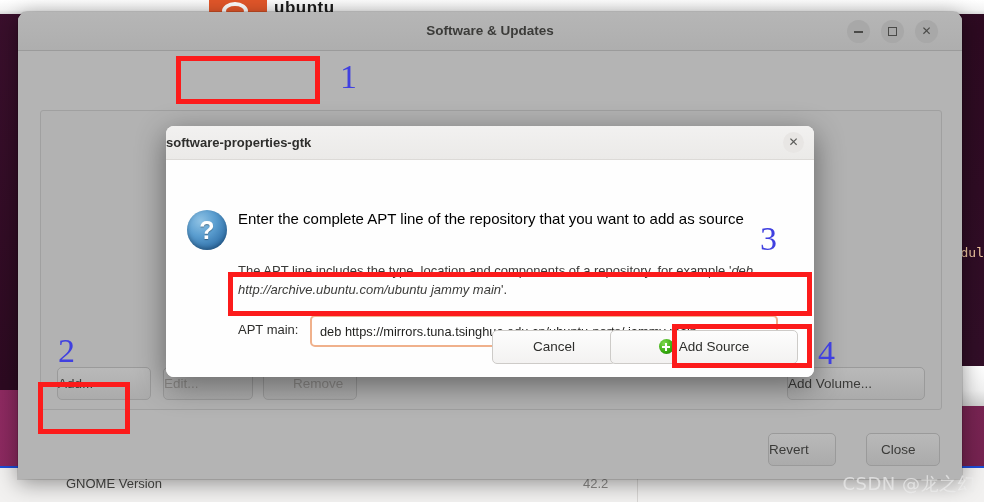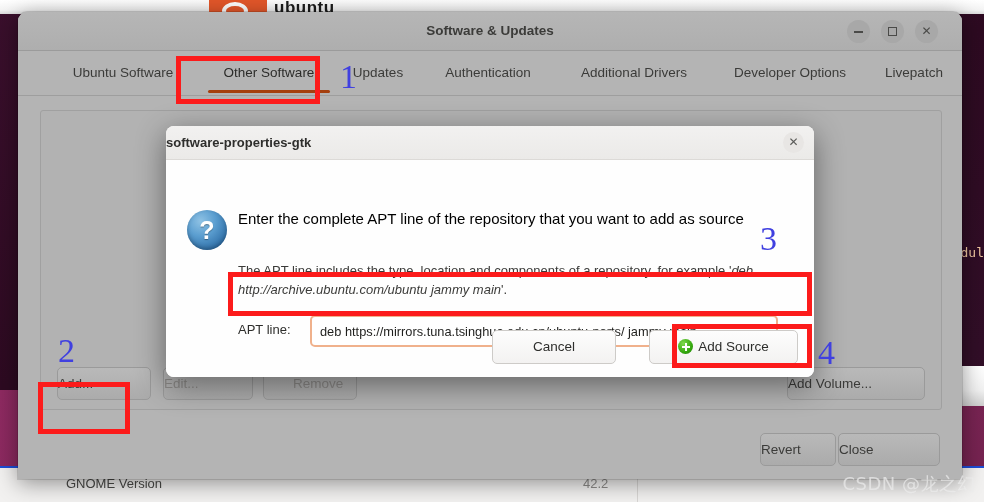--- a/index.html
+++ b/index.html
@@ -326,21 +326,21 @@
     border: 1px solid #cdcbc8;
     border-radius: 5px;
     background: linear-gradient(#fdfdfd, #f3f2f1);
     color: #2e2e2c;
     font-size: 13.5px;
     line-height: 32px;
     text-align: center;
     box-sizing: border-box;
   }
   .mbtn.cancel { right: 182px; width: 124px; }
-  .mbtn.add { right: 0px; width: 149px; }
+  .mbtn.add { right: 0px; width: 188px; }
   .plus-icon {
     display: inline-block;
     width: 15px; height: 15px;
     border-radius: 50%;
     background: radial-gradient(circle at 35% 30%, #7fd94f 0%, #35a80e 60%, #1f7f06 100%);
     position: relative;
     vertical-align: -3px;
     margin-right: 5px;
   }
   .plus-icon::before, .plus-icon::after {
@@ -412,43 +412,34 @@
       <div class="titlebar-title">Software &amp; Updates</div>
       <div class="win-btn min">
           <span class="glyph-min"></span>
         </div>
       <div class="win-btn max">
           <span class="glyph-max"></span>
         </div>
       <div class="win-btn close"><span>✕</span></div>
     </div>
 
-    <div class="tabbar">
-      <div class="tab" style="left:26px;width:158px;">Ubuntu Software</div>
-      <div class="tab active" style="left:184px;width:134px;">Other Software</div>
-      <div class="tab" style="left:318px;width:84px;">Updates</div>
-      <div class="tab" style="left:402px;width:136px;">Authentication</div>
-      <div class="tab" style="left:538px;width:156px;">Additional Drivers</div>
-      <div class="tab" style="left:694px;width:156px;">Developer Options</div>
-      <div class="tab" style="left:850px;width:92px;">Livepatch</div>
-    </div>
 
     <div class="content-panel">
       <div class="list-area"></div>
       <div class="btnrow">
         <div class="gbtn" style="left:16px;top:8px;width:94px;">Add...</div>
         <div class="gbtn disabled" style="left:122px;top:8px;width:90px;">Edit...</div>
         <div class="gbtn disabled" style="left:222px;top:8px;width:94px;padding-left:29px;">Remove</div>
         <div class="gbtn" style="right:16px;top:8px;width:138px;">Add Volume...</div>
       </div>
     </div>
 
     <div class="main-footer">
-      <div class="gbtn" style="right:126px;top:10px;width:76px;">Revert</div>
-      <div class="gbtn" style="right:22px;top:10px;width:102px;">Close</div>
+      <div class="gbtn" style="right:126px;top:10px;width:68px;">Revert</div>
+      <div class="gbtn" style="right:22px;top:10px;width:74px;padding-left:14px;">Close</div>
     </div>
 
   </div>
 
   <div class="modal">
 
     <div class="modal-header">
       <div class="modal-title">software-properties-gtk</div>
       <div class="modal-close"><span>✕</span></div>
     </div>
@@ -458,21 +449,21 @@
           <span>?</span>
         </div>
 
       <div class="modal-heading">Enter the complete APT line of the repository that you want to add as source</div>
 
       <div class="modal-desc">
         <span>The APT line includes the type, location and components of a repository, for example '</span><i>deb http://archive.ubuntu.com/ubuntu jammy main</i><span>'.</span>
       </div>
 
       <div class="apt-row">
-        <div class="apt-label">APT line:</div>
+        <div class="apt-label">APT main:</div>
         <input class="apt-input" type="text" value="deb https://mirrors.tuna.tsinghua.edu.cn/ubuntu-ports/ jammy main" style="">
       </div>
 
       <div class="modal-actions">
         <div class="mbtn cancel">Cancel</div>
         <div class="mbtn add">
           <span class="plus-icon"></span><span>Add Source</span>
         </div>
       </div>
     </div>

